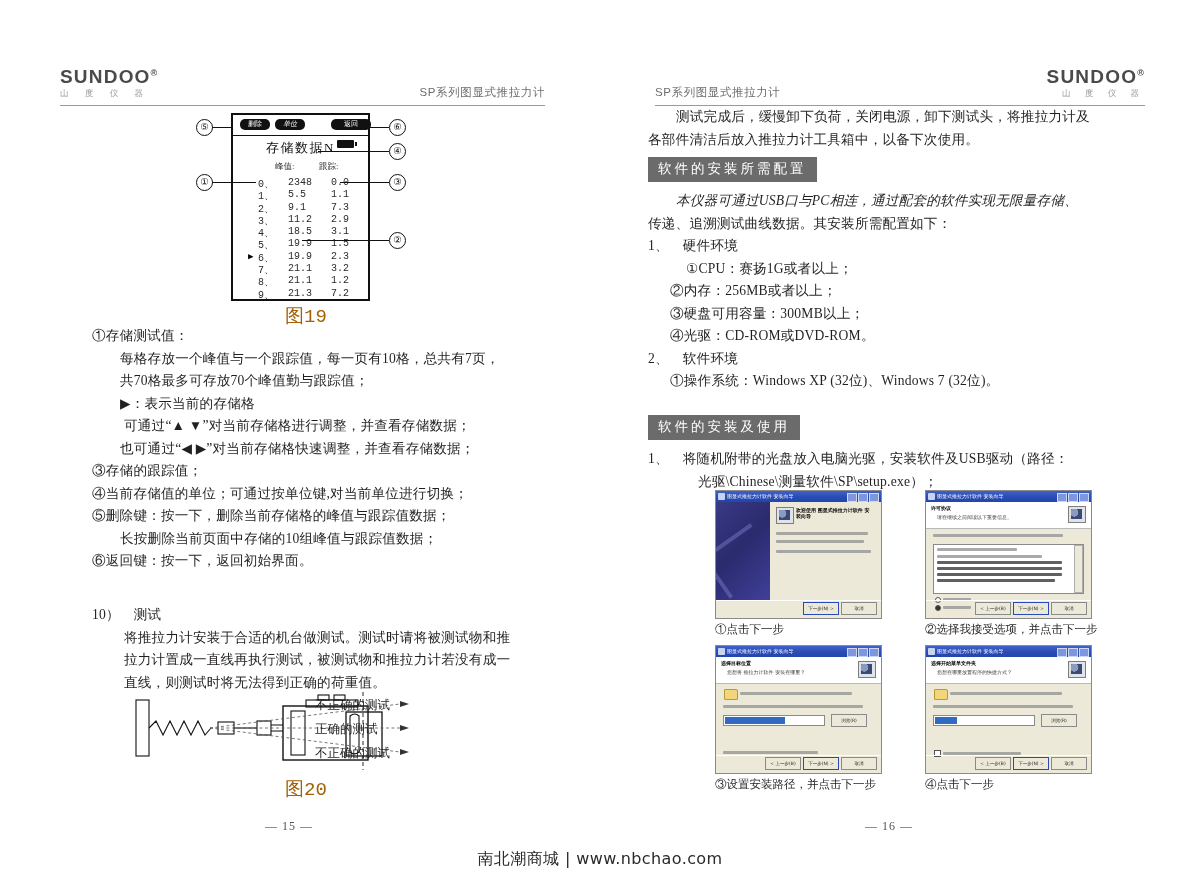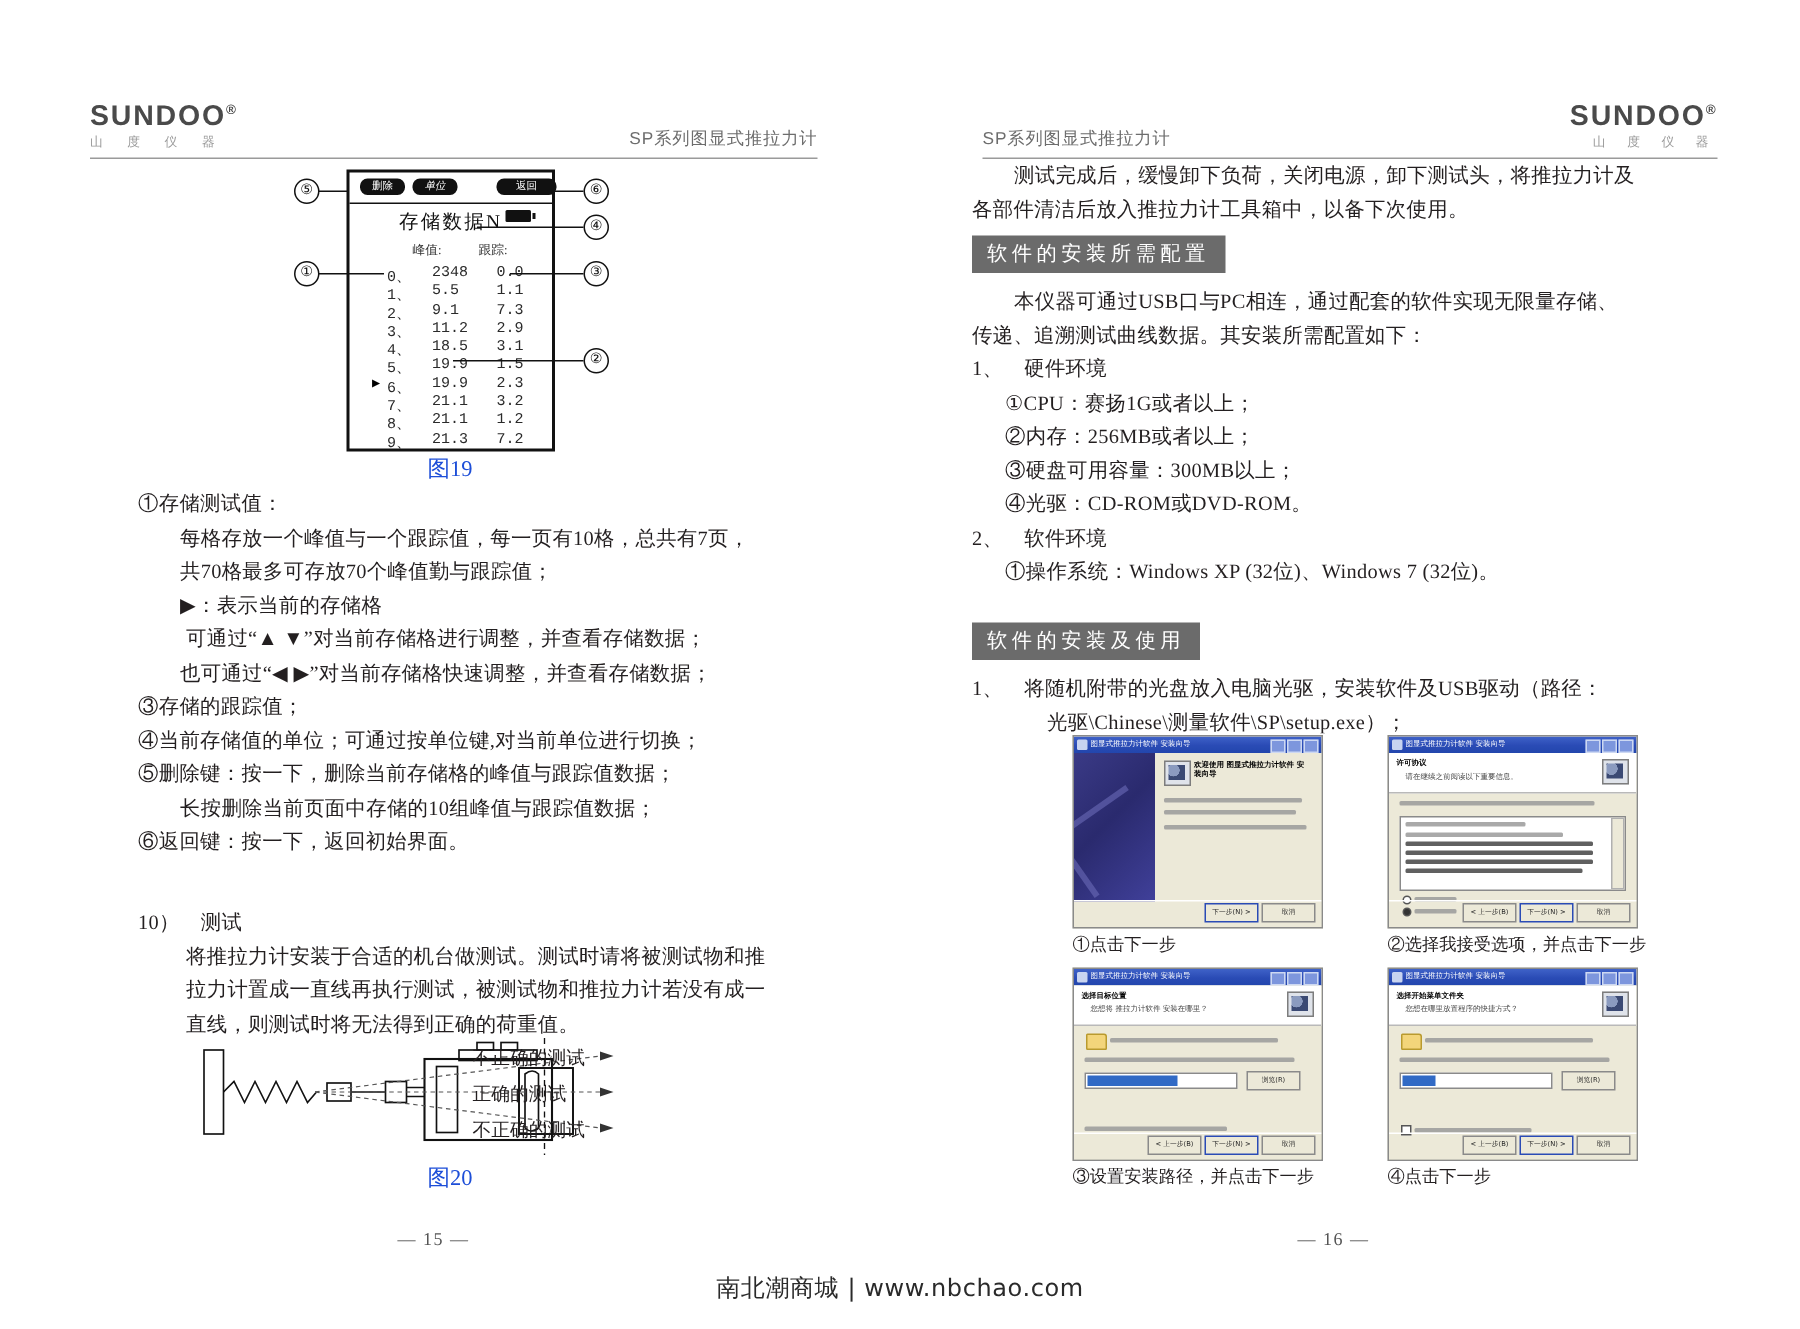--- a/index.html
+++ b/index.html
@@ -70,21 +70,21 @@
   .lcd-row .idx{position:absolute;left:25px;}
   .lcd-row .pk{position:absolute;left:55px;}
   .lcd-row .tr{position:absolute;left:98px;}
   .lcd-row .cursor{position:absolute;left:15px;font-size:9px;color:#000;}
   .cline{position:absolute;background:#111;height:1px;}
   .circ{
     position:absolute;width:15px;height:15px;border:1px solid #111;border-radius:50%;
     font-size:9.5px;line-height:15px;text-align:center;color:#111;
     font-family:"Liberation Serif",serif;
   }
-  .figcap{position:absolute;font-size:15px;color:#1d4ed8;}
+  .figcap{position:absolute;font-size:19px;color:#a16207;font-family:Liberation Mono, monospace;}
 
   
   .fig20{position:absolute;left:110px;top:690px;width:370px;height:90px;}
 
   
   .sechead{
     position:absolute;display:inline-block;background:#6b6b6b;color:#fff;
     font-family:"DejaVu Sans",sans-serif;
     font-size:13.5px;letter-spacing:3px;padding:3px 10px 4px 10px;white-space:nowrap;
   }
@@ -323,25 +323,25 @@
   </div>
 
   <div style="position:absolute;left:48px;top:106px;">
     <div class="txt" style="text-indent:28px;">测试完成后，缓慢卸下负荷，关闭电源，卸下测试头，将推拉力计及</div>
     <div class="txt">各部件清洁后放入推拉力计工具箱中，以备下次使用。</div>
   </div>
 
   <div class="sechead" style="left:48px;top:157px;">软件的安装所需配置</div>
 
   <div style="position:absolute;left:48px;top:190px;">
-    <div class="txt" style="text-indent:28px;">本仪器可通过USB口与PC相连，通过配套的软件实现无限量存储、</div>
+    <div class="txt" style="text-indent:28px;font-style:italic;">本仪器可通过USB口与PC相连，通过配套的软件实现无限量存储、</div>
     <div class="txt">传递、追溯测试曲线数据。其安装所需配置如下：</div>
     <div id="cfg-items">
         <div class="txt"><span>1、</span><span style="display:inline-block;width:14px"></span><span>硬件环境</span></div>
-        <div class="txt" style="margin-left: 22px;">①CPU：赛扬1G或者以上；</div>
+        <div class="txt" style="margin-left: 38px;">①CPU：赛扬1G或者以上；</div>
         <div class="txt" style="margin-left: 22px;">②内存：256MB或者以上；</div>
         <div class="txt" style="margin-left: 22px;">③硬盘可用容量：300MB以上；</div>
         <div class="txt" style="margin-left: 22px;">④光驱：CD-ROM或DVD-ROM。</div>
         <div class="txt"><span>2、</span><span style="display:inline-block;width:14px"></span><span>软件环境</span></div>
         <div class="txt" style="margin-left: 22px;">①操作系统：Windows XP (32位)、Windows 7 (32位)。</div>
       </div>
   </div>
 
   <div class="sechead" style="left:48px;top:415px;">软件的安装及使用</div>
 

